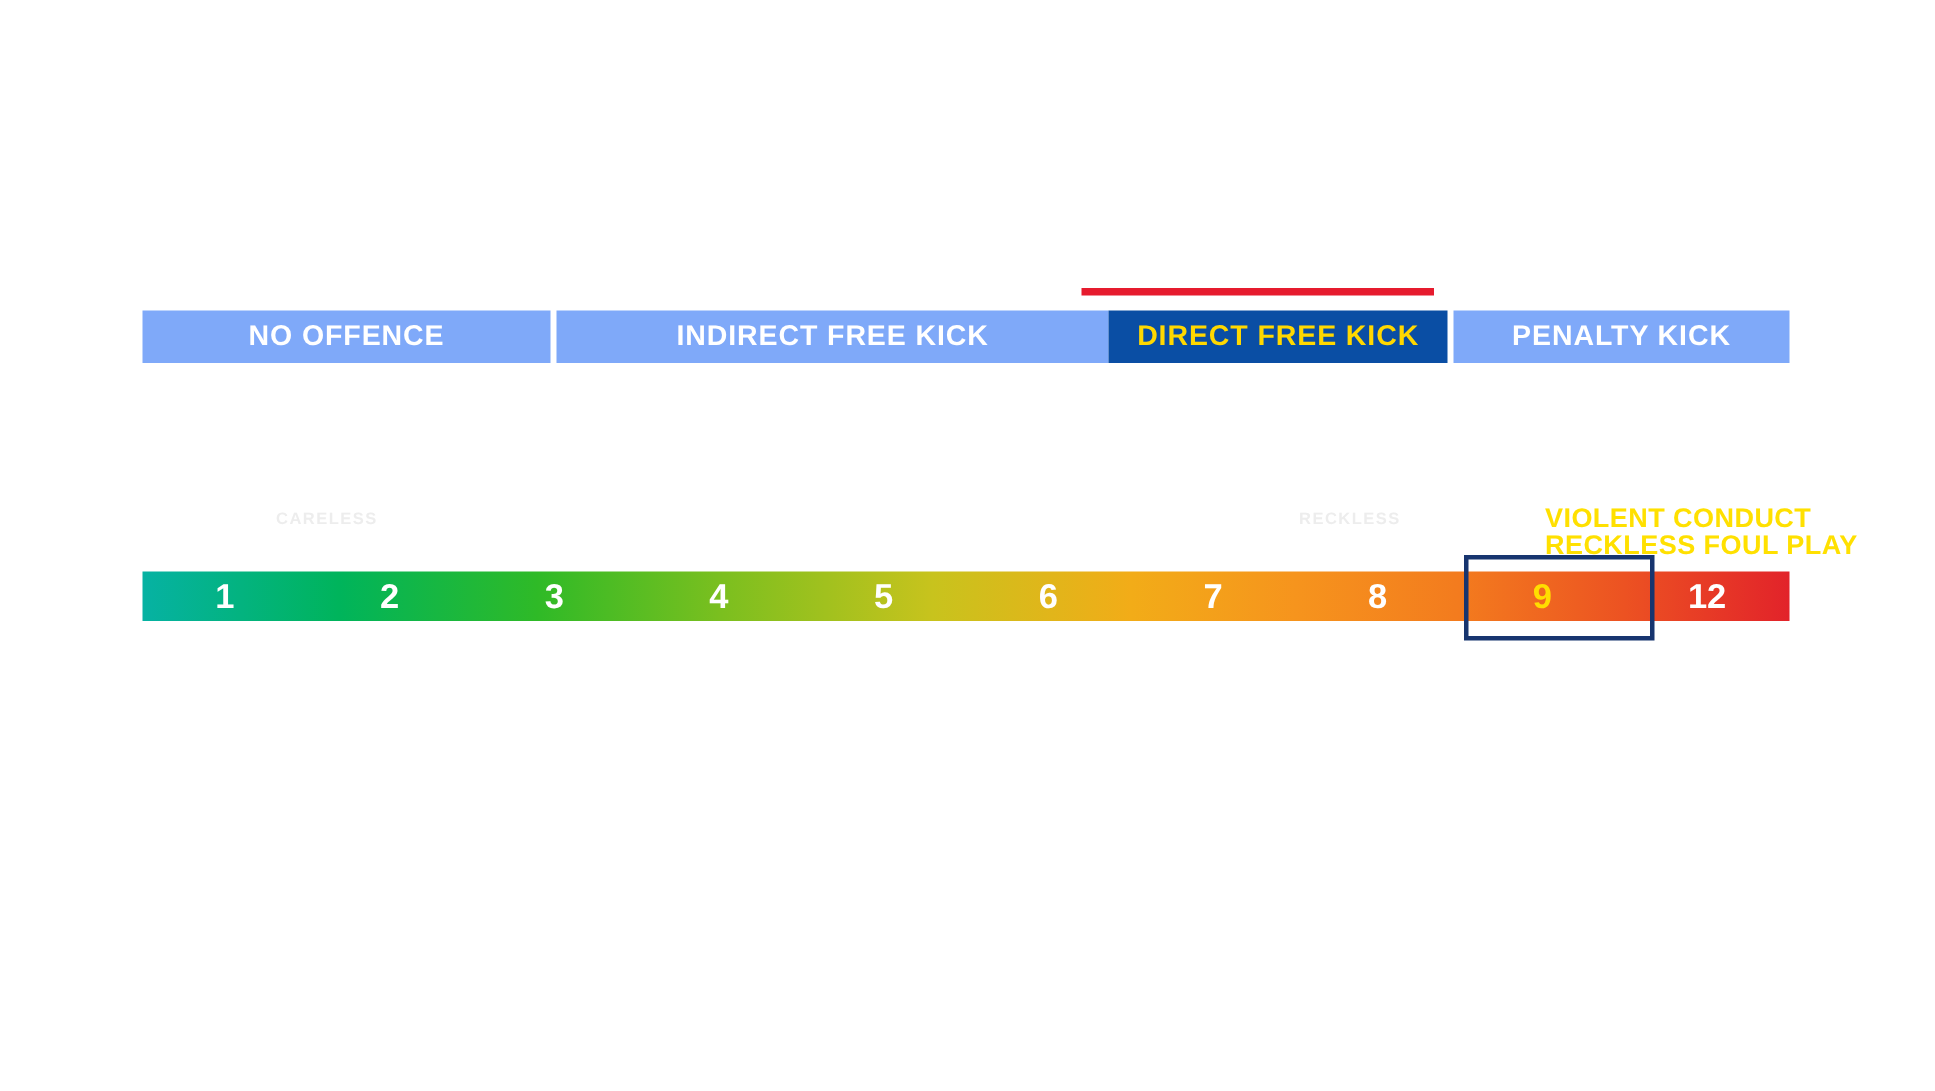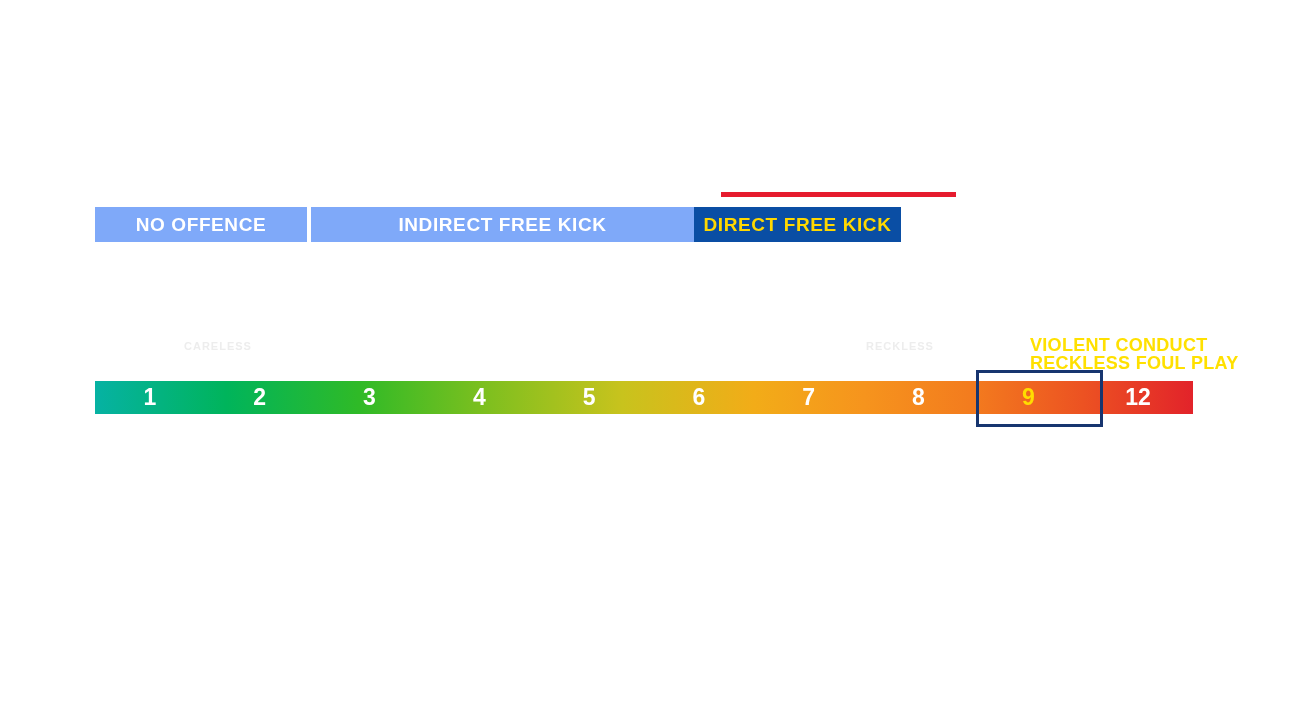--- a/index.html
+++ b/index.html
@@ -35,23 +35,23 @@
     white-space: nowrap;
   }
   .seg.light {
     background: #7FA9F9;
     color: #ffffff;
   }
   .seg.active {
     background: #0A4EA4;
     color: #FFD800;
   }
-  .seg-1 { width: 212px; margin-right: 4px; }
+  .seg-1 { width: 283px; margin-right: 4px; }
   .seg-2 { width: 383px; margin-right: 0; }
-  .seg-3 { width: 207px; margin-right: 4px; }
+  .seg-3 { width: 235px; margin-right: 4px; }
   .seg-4 { width: 233px; }
 
   .red-line {
     position: absolute;
     left: 721px;
     top: 192px;
     width: 235px;
     height: 5px;
     background: #E61B2E;
   }
@@ -129,20 +129,21 @@
 </style>
 </head>
 <body>
 
 <div class="red-line"></div>
 
 <div class="header-bar">
   <div class="seg seg-1 light">NO OFFENCE</div>
   <div class="seg seg-2 light">INDIRECT FREE KICK</div>
   <div class="seg seg-3 active">DIRECT FREE KICK</div>
+  <div class="seg seg-4 light">PENALTY KICK</div>
 </div>
 
 <div class="faint-label faint-left">CARELESS</div>
 <div class="faint-label faint-right">RECKLESS</div>
 
 <div class="annotation">
   <div>VIOLENT CONDUCT</div>
   <div>RECKLESS FOUL PLAY</div>
 </div>
 

